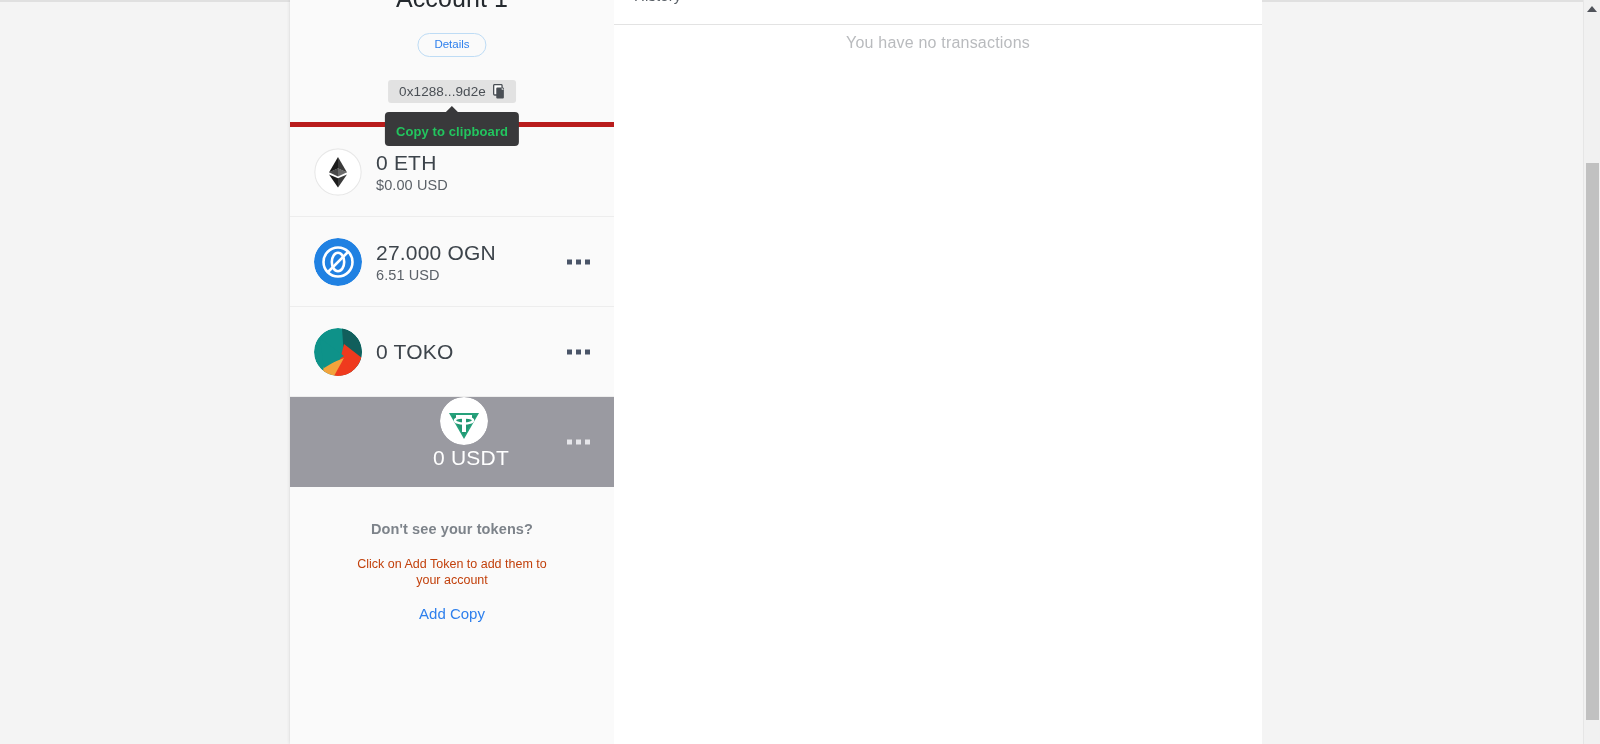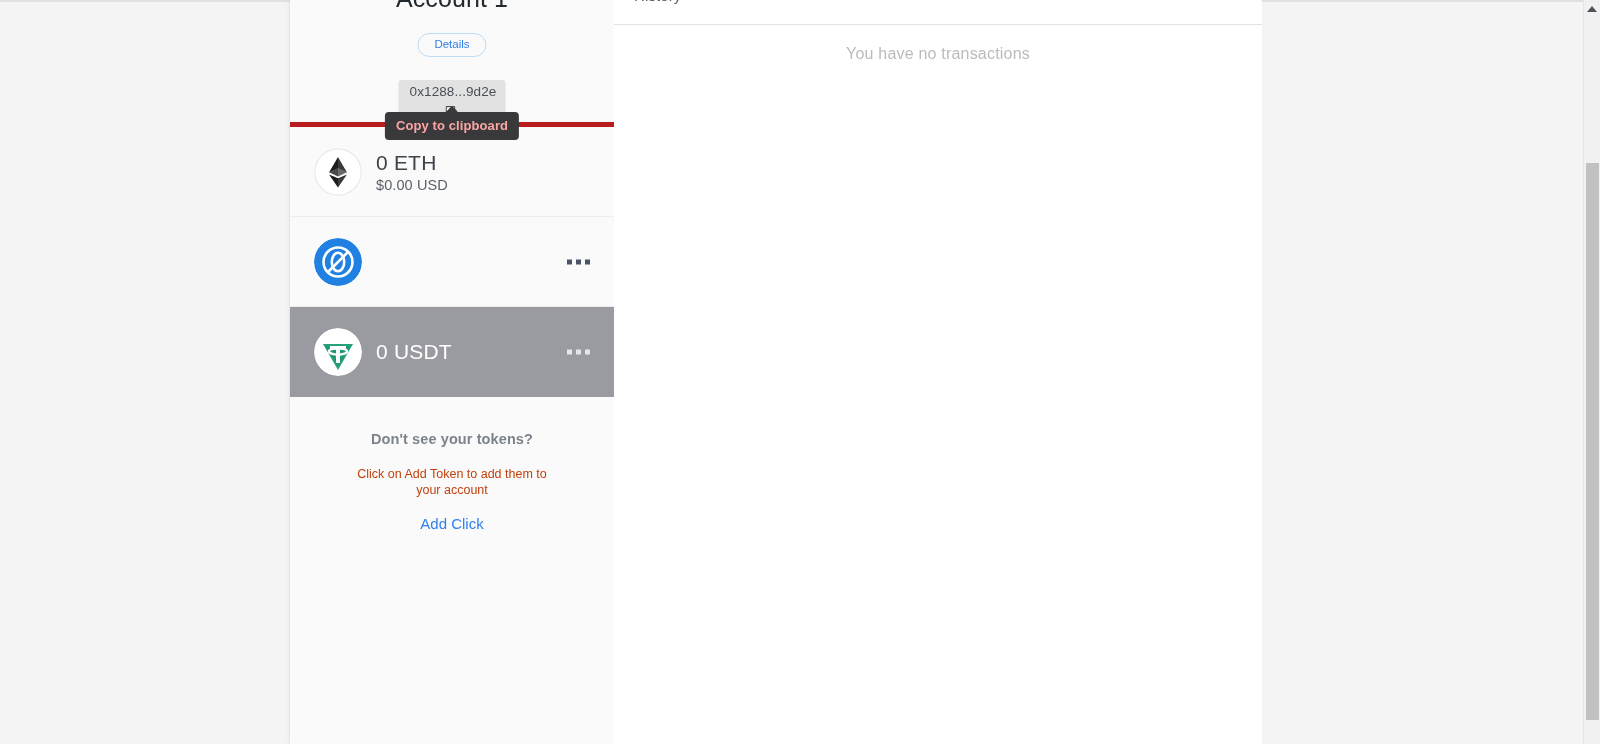--- a/index.html
+++ b/index.html
@@ -77,42 +77,41 @@
     left: 50%;
     transform: translateX(-50%);
     top: 80px;
     display: flex;
     align-items: center;
     gap: 7px;
     background: #e2e2e2;
     border-radius: 3px;
     padding: 4px 9px 4px 11px;
     cursor: pointer;
-    flex-direction: column;
   }
   .address-text {
     font-size: 13.5px;
     color: #4a4f55;
     letter-spacing: .1px;
     white-space: nowrap;
   }
   .copy-icon { display: block; width: 14px; height: 15px; }
 
   
   .tooltip {
     position: absolute;
     left: 50%;
     transform: translateX(-50%);
     top: 112px;
     background: #39393b;
-    color: #fca5a5;
+    color: #22c55e;
     font-size: 13px;
     font-weight: bold;
     letter-spacing: .1px;
-    padding: 6px 11px 7px;
+    padding: 12px 11px 7px;
     border-radius: 4px;
     white-space: nowrap;
     z-index: 40;
   }
   .tooltip::before {
     content: "";
     position: absolute;
     left: 50%;
     margin-left: -7px;
     top: -6px;
@@ -129,20 +128,21 @@
     display: flex;
     align-items: center;
     height: 90px;
     padding-left: 24px;
     border-bottom: 1px solid #ededed;
     cursor: pointer;
   }
   .token-row.selected {
     background: #9a9aa1;
     border-bottom-color: #9a9aa1;
+    flex-direction: column;
   }
 
   .token-icon {
     flex: 0 0 auto;
     width: 48px;
     height: 48px;
     border-radius: 50%;
     overflow: hidden;
     display: block;
   }
@@ -227,21 +227,21 @@
   .history-tab {
     position: absolute;
     left: 20px;
     top: -13px;
     font-size: 15px;
     color: #5b6168;
     letter-spacing: .1px;
     cursor: pointer;
   }
   .history-empty {
-    margin-top: 20px;
+    margin-top: 9px;
     text-align: center;
     font-size: 16px;
     color: #b9bbbe;
     letter-spacing: .2px;
   }
 
   
   .scrollbar {
     position: absolute;
     right: 0;
@@ -330,28 +330,59 @@
 
       <div class="token-row">
         <span class="token-icon">
           <svg viewBox="0 0 48 48" width="48" height="48" xmlns="http://www.w3.org/2000/svg">
             <circle cx="24" cy="24" r="24" fill="#2081e2"></circle>
             <circle cx="24" cy="24" r="14.5" fill="none" stroke="#ffffff" stroke-width="2.6"></circle>
             <ellipse cx="24" cy="24" rx="6.2" ry="9.2" fill="none" stroke="#ffffff" stroke-width="2.6"></ellipse>
             <line x1="14.5" y1="33.5" x2="33.5" y2="14.5" stroke="#ffffff" stroke-width="2.6" stroke-linecap="round"></line>
           </svg>
         </span>
+        <div class="token-text">
+          <div class="token-amount">27.000 OGN</div>
+          <div class="token-fiat">6.51 USD</div>
+        </div>
         <div class="token-menu">
           <i></i>
           <i></i>
           <i></i>
         </div>
       </div>
 
 
+      <div class="token-row">
+        <span class="token-icon">
+          <svg viewBox="0 0 48 48" width="48" height="48" xmlns="http://www.w3.org/2000/svg">
+            <defs>
+                <clipPath id="clipToko">
+                  <circle cx="24" cy="24" r="24"></circle>
+                </clipPath>
+              </defs>
+            <g clip-path="url(#clipToko)">
+              <rect width="48" height="48" fill="#0e9289"></rect>
+              <path d="M28 0 L48 0 L48 38 L30 30 Z" fill="#115f5c"></path>
+              <path d="M30 16 L48 30 L44 48 L22 48 Z" fill="#ef3a1e"></path>
+              <path d="M10 38 L30 30 L26 48 L8 48 Z" fill="#f2a33c"></path>
+              <path d="M30 30 L40 48 L20 48 Z" fill="#ef3a1e"></path>
+              <path d="M6 10 L30 28 L10 40 Z" fill="#0e9289"></path>
+            </g>
+          </svg>
+        </span>
+        <div class="token-text">
+          <div class="token-amount">0 TOKO</div>
+        </div>
+        <div class="token-menu">
+          <i></i>
+          <i></i>
+          <i></i>
+        </div>
+      </div>
 
       <div class="token-row selected">
         <span class="token-icon">
           <svg viewBox="0 0 48 48" width="48" height="48" xmlns="http://www.w3.org/2000/svg">
             <circle cx="24" cy="24" r="24" fill="#ffffff"></circle>
             <path d="M9 16 L39 16 L24 42 Z" fill="#26a17b"></path>
             <path d="M12 19 L36 19 L24 38 Z" fill="#1e8a68" opacity="0.45"></path>
             <rect x="16" y="18" width="16" height="3.4" fill="#ffffff"></rect>
             <rect x="22" y="18" width="4" height="17" fill="#ffffff"></rect>
             <ellipse cx="24" cy="23.4" rx="9" ry="3.2" fill="none" stroke="#ffffff" stroke-width="2.4"></ellipse>
@@ -364,21 +395,21 @@
           <i></i>
           <i></i>
           <i></i>
         </div>
       </div>
     </div>
 
     <div class="add-token-block">
       <div class="add-token-title">Don't see your tokens?</div>
       <div class="add-token-sub">Click on Add Token to add them to your account</div>
-      <div class="add-token-link">Add Click</div>
+      <div class="add-token-link">Add Copy</div>
     </div>
   </div>
 
   <div class="history-pane">
     <div class="history-tabs">
       <div class="history-tab">History</div>
     </div>
     <div class="history-empty">You have no transactions</div>
   </div>
 

